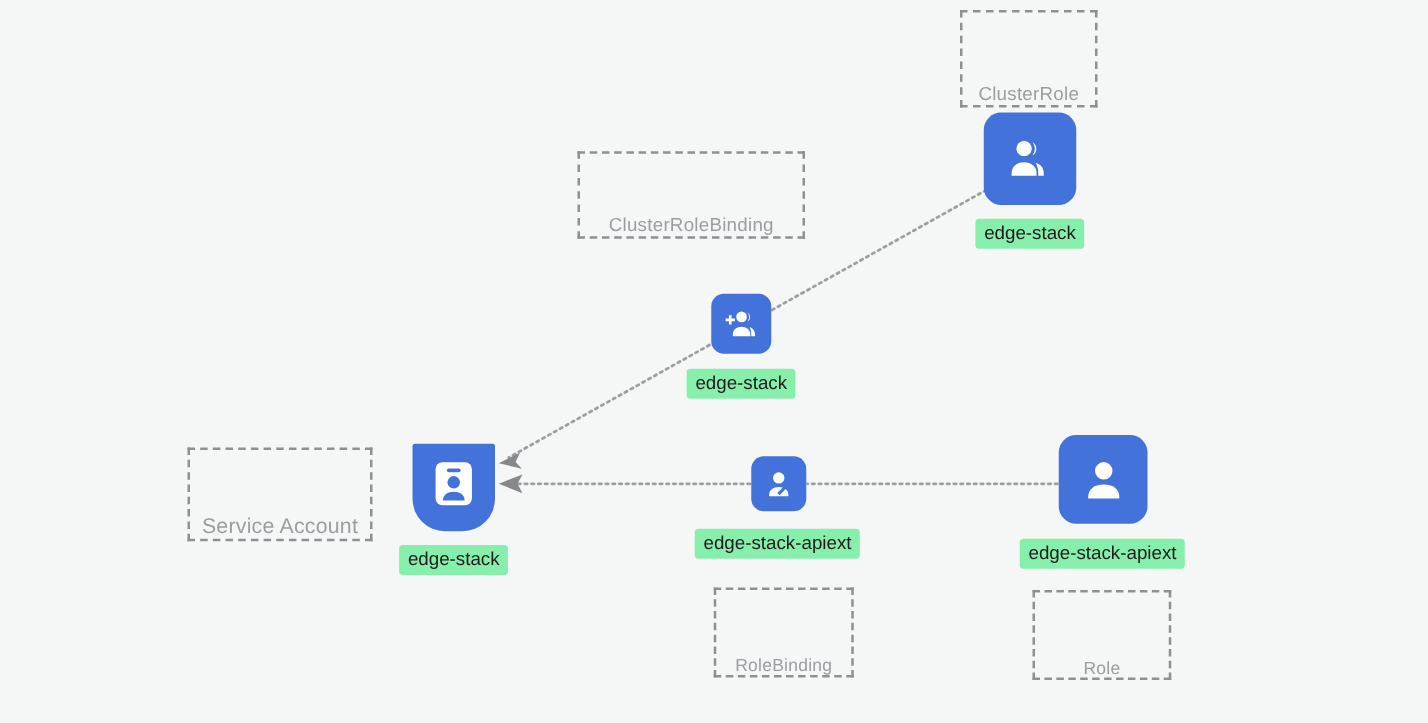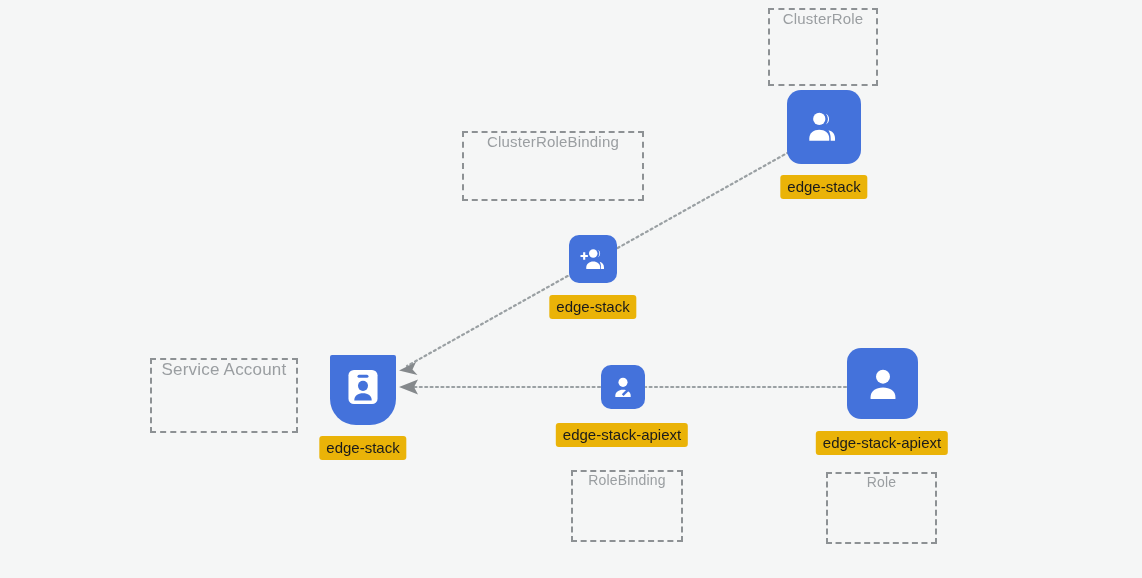--- a/index.html
+++ b/index.html
@@ -27,21 +27,21 @@
     height: 578px;
     pointer-events: none;
   }
 
   
   .group-box {
     position: absolute;
     border: 2px dashed #8d9194;
     box-sizing: border-box;
     display: flex;
-    align-items: flex-start;
+    align-items: flex-end;
     justify-content: center;
     background: transparent;
   }
   .group-label {
     color: #9a9ea1;
     letter-spacing: 0.2px;
     white-space: nowrap;
   }
   .icon-tile {
     position: absolute;
@@ -59,21 +59,21 @@
   .icon-tile.badge-shape {
     border-radius: 2px 2px 26px 26px;
   }
   .icon-tile svg {
     display: block;
   }
 
   
   .name-chip {
     position: absolute;
-    background: #eab308;
+    background: #86efac;
     color: #1b1b1b;
     border-radius: 3px;
     padding: 3px 7px 4px 7px;
     white-space: nowrap;
     line-height: 1.15;
     transform: translateX(-50%);
   }
 </style>
 </head>
 <body>
@@ -94,21 +94,21 @@
 
     <g>
       <line x1="846" y1="387" x2="646" y2="387" stroke="#9aa0a3" stroke-width="2.2" stroke-dasharray="2 3.4" stroke-linecap="round"></line>
     </g>
   </svg>
 
   <div class="group-box" style="left:768px; top:8px; width:110px; height:78px;">
     <span class="group-label" style="font-size:15px;">ClusterRole</span>
   </div>
 
-  <div class="group-box" style="left:462px; top:131px; width:182px; height:70px;">
+  <div class="group-box" style="left:462px; top:121px; width:182px; height:70px;">
     <span class="group-label" style="font-size:15px;">ClusterRoleBinding</span>
   </div>
 
   <div class="group-box" style="left:150px; top:358px; width:148px; height:75px;">
     <span class="group-label" style="font-size:17px;">Service Account</span>
   </div>
 
   <div class="group-box" style="left:571px; top:470px; width:112px; height:72px;">
     <span class="group-label" style="font-size:14px;">RoleBinding</span>
   </div>

